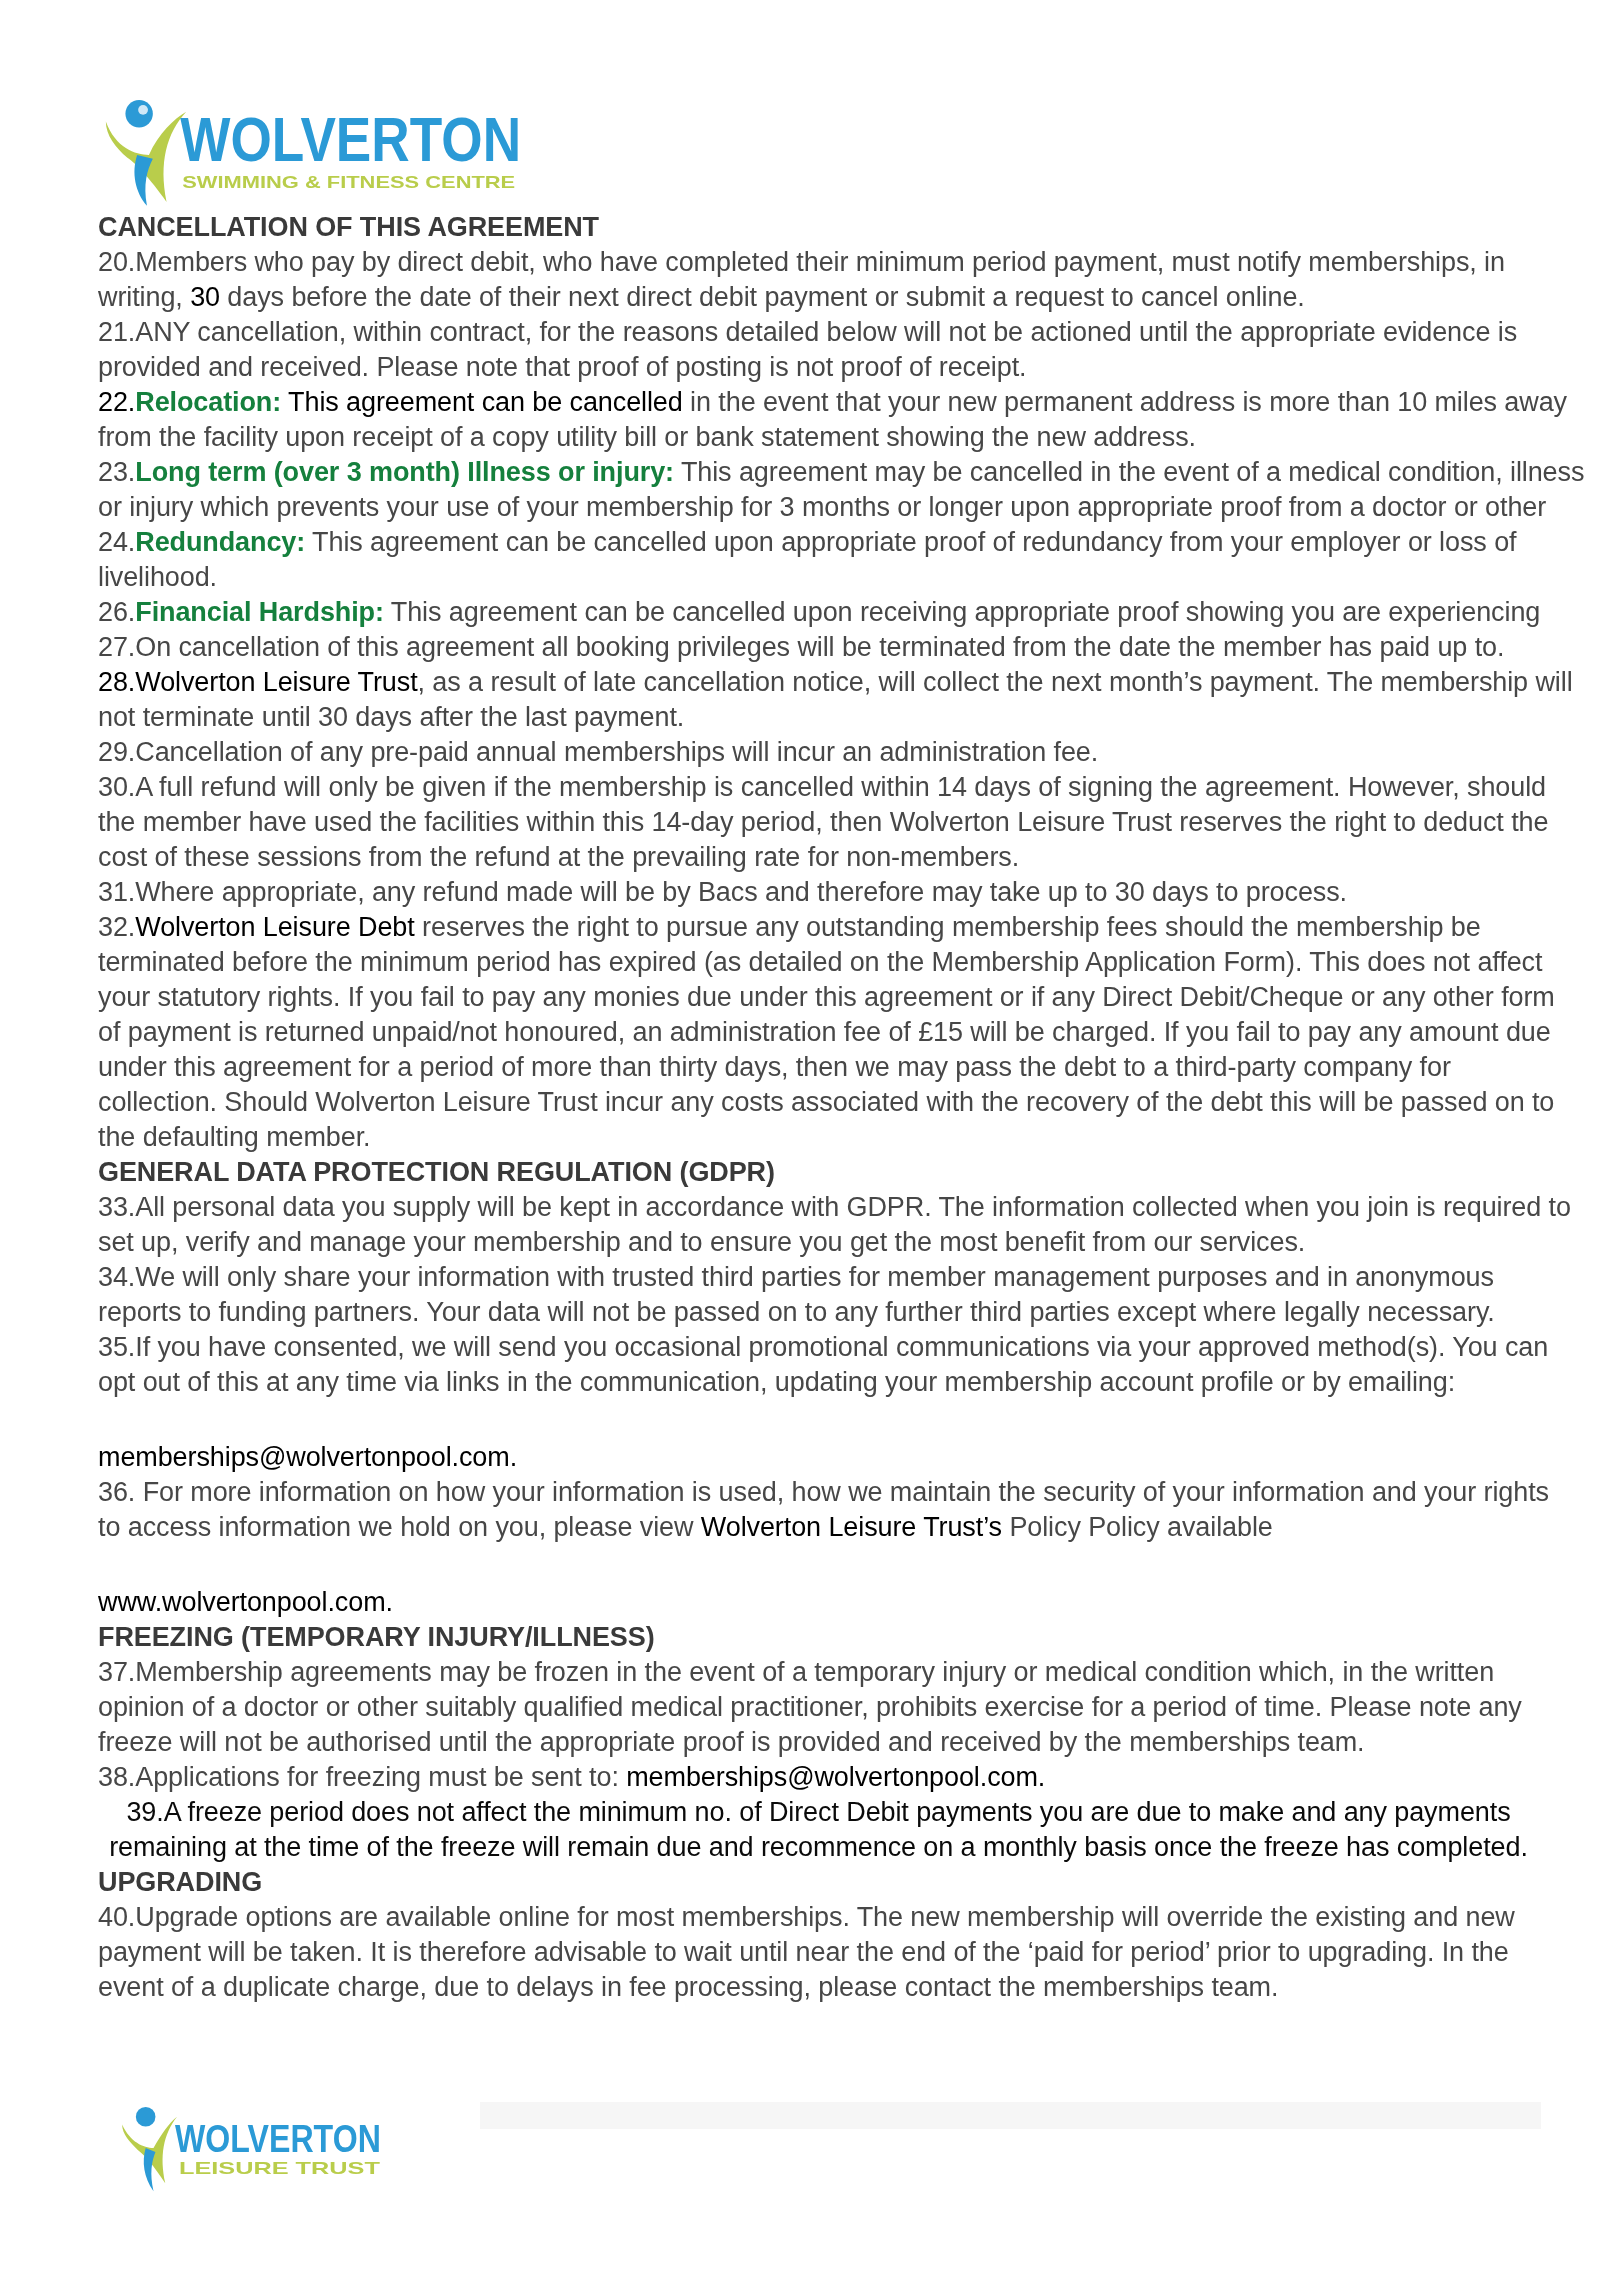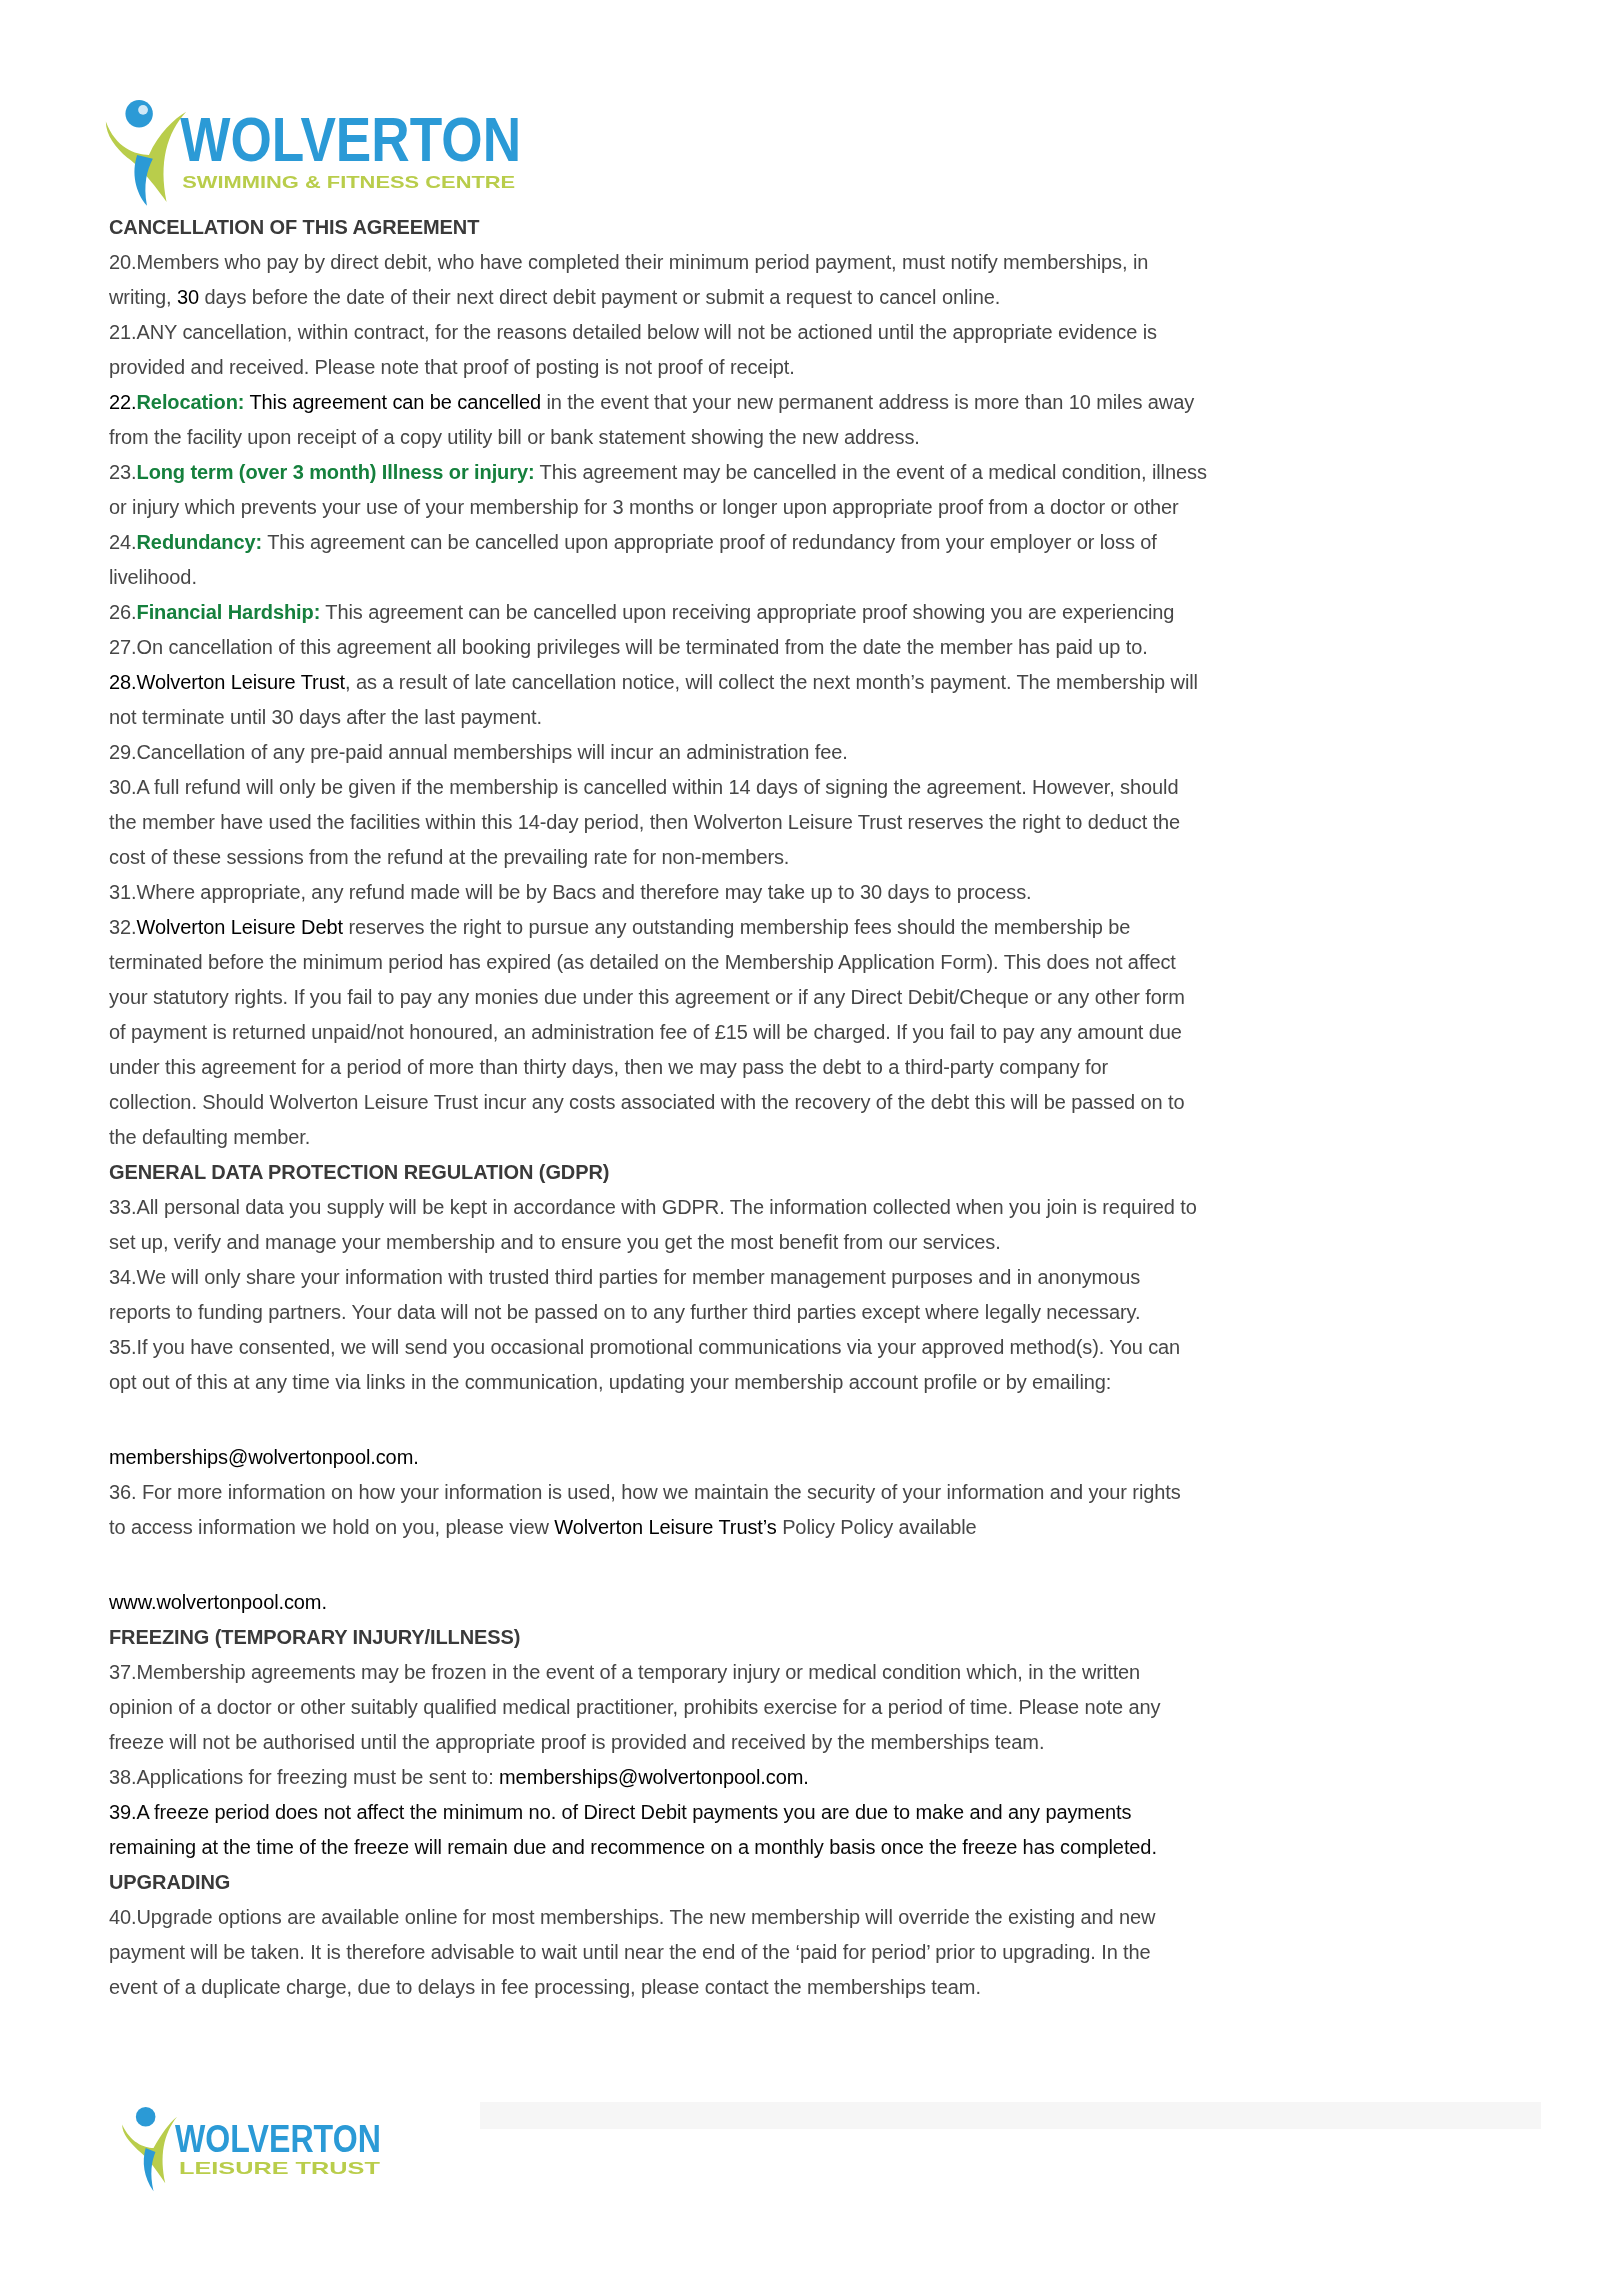--- a/index.html
+++ b/index.html
@@ -1,26 +1,26 @@
 <!DOCTYPE html>
 <html><head>
 <meta charset="utf-8">
 <style>
   html, body { margin:0; padding:0; background:#ffffff; }
   body { width:1621px; height:2293px; position:relative; overflow:hidden;
          font-family:"Liberation Sans", sans-serif; }
   .logo-top { position:absolute; left:98px; top:94px; width:427px; height:114px; }
   .logo-bottom { position:absolute; left:118px; top:2103px; width:267px; height:98px; }
-  .doc { position:absolute; left:109px; top:210px; width:1441px;
-         font-size:20px; line-height:35px; color:#474747; letter-spacing:-0.1px; }
+  .doc { position:absolute; left:98px; top:210px; width:1441px;
+         font-size:27px; line-height:35px; color:#474747; letter-spacing:-0.1px; }
   .line { white-space:nowrap; display:block; }
   .h { font-weight:bold; color:#3a3a3a; }
   .b { font-weight:bold; color:#15803d; }
   .k { color:#000;margin-top:40px; }
-  .blk { color:#0a0a0a; }
+  .blk { color:#0a0a0a;text-align:center; }
   .footer-bar { position:absolute; left:480px; top:2102px; width:1061px; height:27.4px; background:#f6f6f6; }
   .wm { font-weight:bold; fill:#2b9ad6; }
   .sub { fill:#b9cd4b; font-weight:bold; }
 </style>
 </head>
 <body>
 
 <div class="logo-top">
   <svg width="427" height="114" viewBox="0 0 436 116">
     <path d="M8 28 C18 55, 38 62, 52 62 C62 40, 78 25, 90 18 C70 40, 62 70, 70 110 C52 85, 40 72, 30 65 C18 55, 8 42, 8 28 Z" fill="#b9cd4b"></path>

